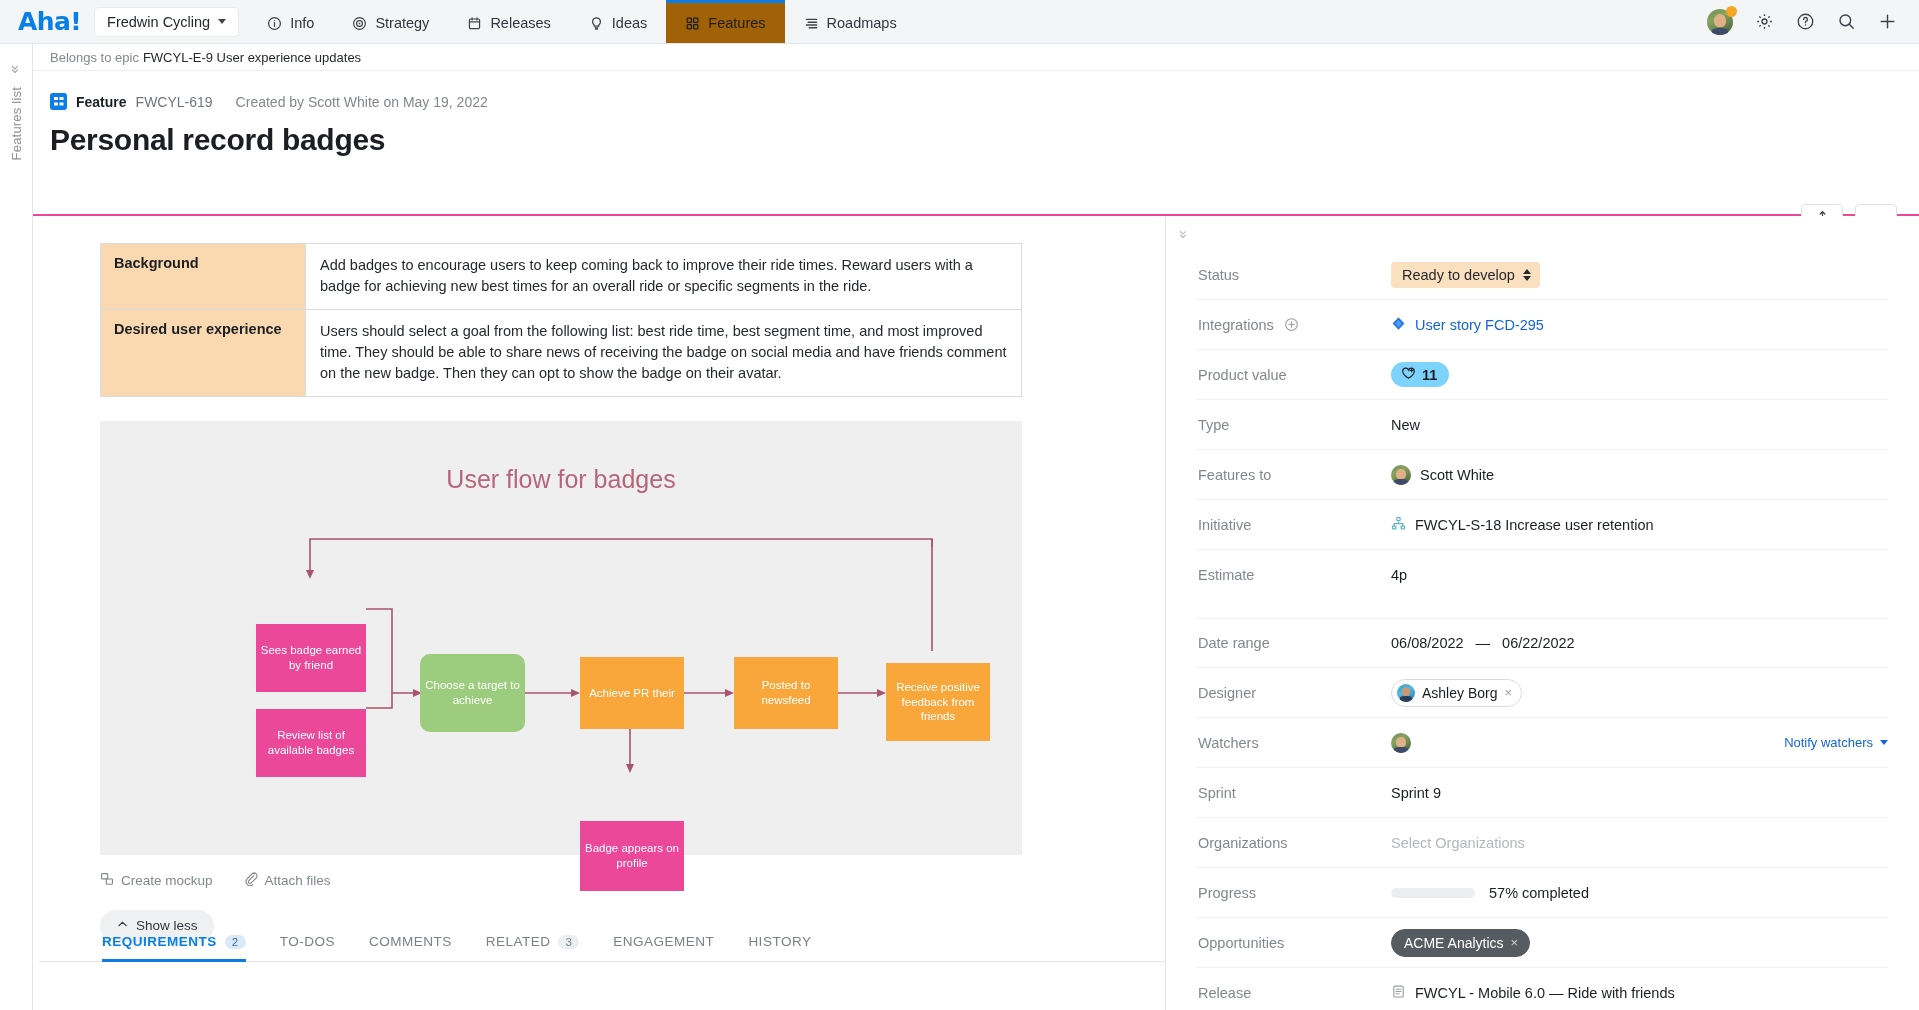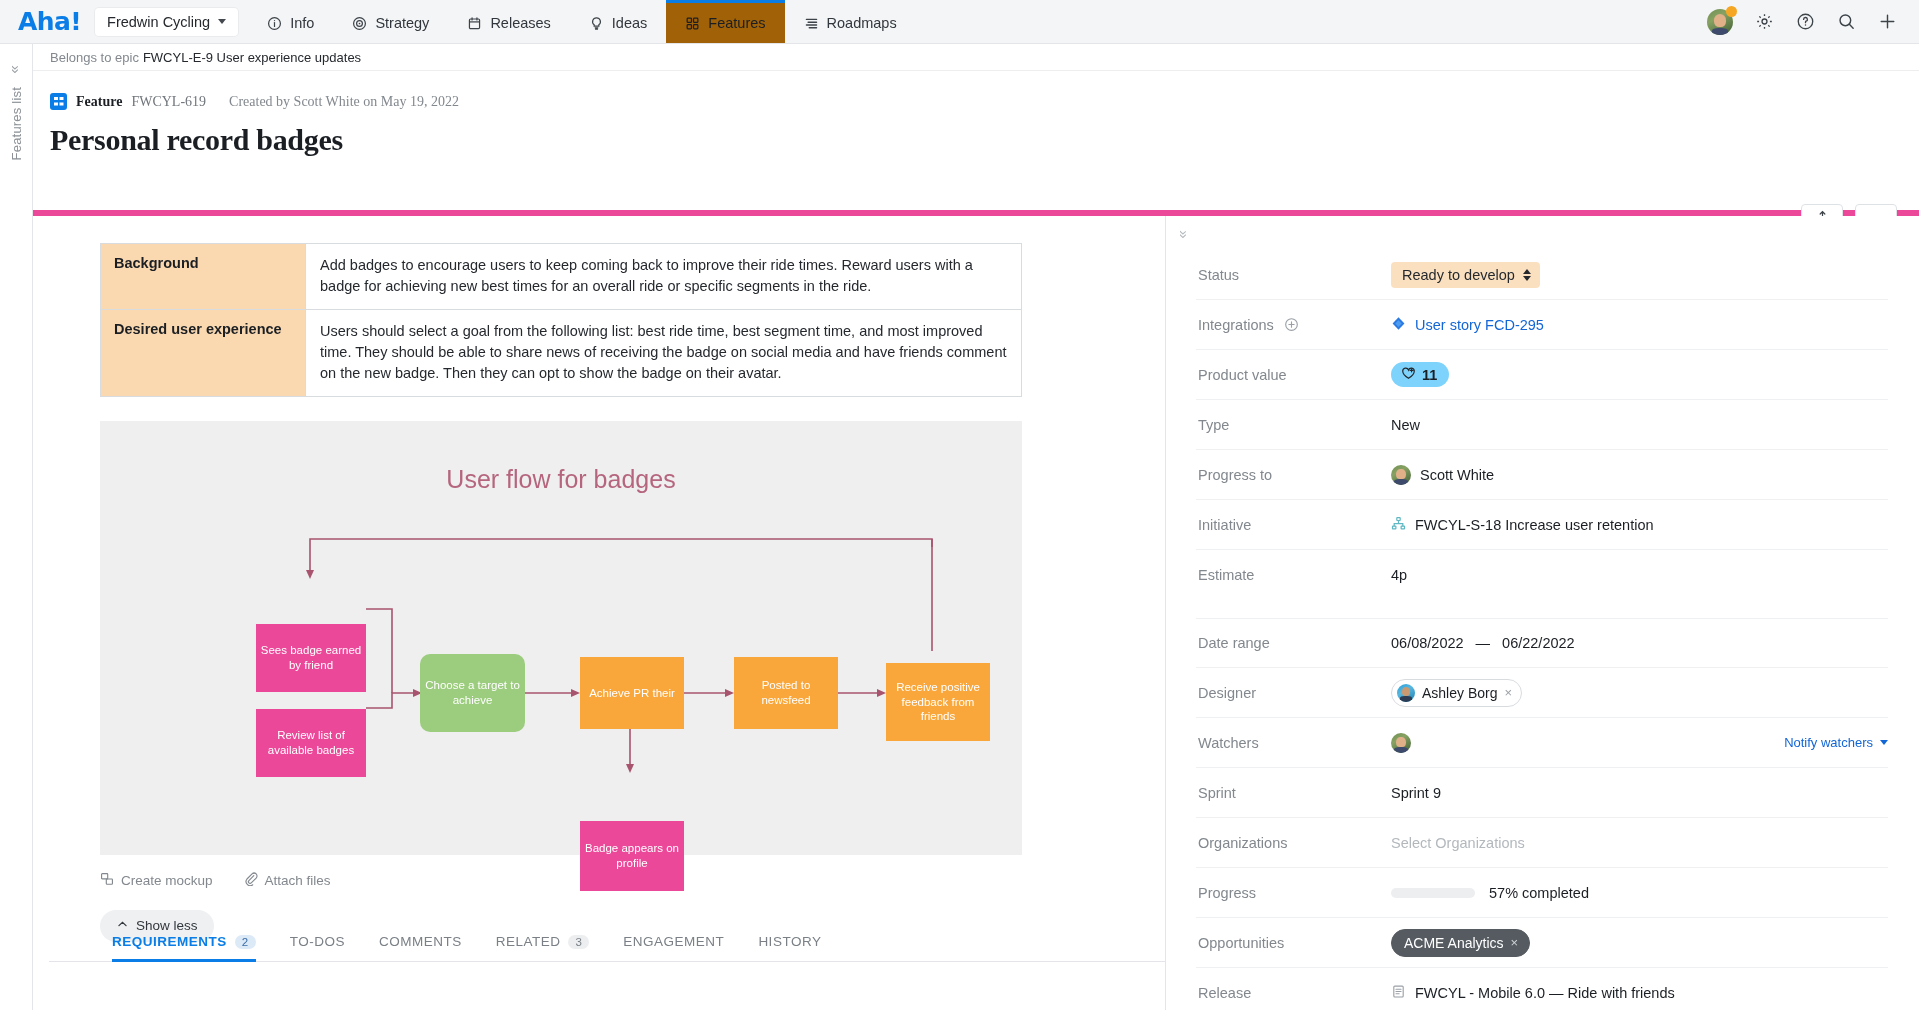--- a/index.html
+++ b/index.html
@@ -120,23 +120,22 @@
     border-bottom: 1px solid #eceef0;
     background: #fff;
   }
   #breadcrumb .muted { color: #82888e; }
   #breadcrumb .strong { color: #25292e; margin-left: 4px; }
 
   
   #feature-header {
     padding: 22px 0 0 17px;
     background: #fff; position: relative;
-    border-bottom: 6px solid #ec4899;
+    border-bottom: 2px solid #ec4899;
     height: 145px;
-    font-family: Liberation Serif, serif;
   }
   #meta-row {
     display: flex; align-items: center; gap: 9px;
     font-size: 14px; margin-bottom: 13px;
   }
   #feature-type-icon {
     width: 17px; height: 17px; border-radius: 3px;
     background: #0a7ee6; position: relative; flex: none;
   }
   #feature-type-icon::before, #feature-type-icon::after {
@@ -221,21 +220,21 @@
   #show-less {
     margin: 21px 0 0 67px;
     display: inline-flex; align-items: flex-start; gap: 7px;
     background: #eff0f2; border-radius: 16px;
     padding: 8px 16px; font-size: 13.5px; color: #32373d;
     cursor: pointer;
   }
 
   
   #bottom-tabs {
-    position: absolute; left: 16px; bottom: 48px;
+    position: absolute; left: 6px; bottom: 48px;
     width: 1133px; height: 46px;
     border-bottom: 1px solid #e3e5e8;
     display: flex; align-items: flex-end; gap: 0;
     padding-left: 63px;
   }
   .btab {
     display: flex; align-items: center; gap: 8px;
     padding: 0 17px 12px 17px; font-size: 13.5px;
     color: #7a8086; letter-spacing: 0.5px; cursor: pointer;
     position: relative;
@@ -643,21 +642,21 @@
             </span>
           </div>
         </div>
 
         <div class="arow">
           <div class="akey">Type</div>
           <div class="aval">New</div>
         </div>
 
         <div class="arow">
-          <div class="akey">Progress to</div>
+          <div class="akey">Features to</div>
           <div class="aval">
             <span class="mini-avatar"></span>
             <span>Scott White</span>
           </div>
         </div>
 
         <div class="arow">
           <div class="akey">Initiative</div>
           <div class="aval">
             <span>

